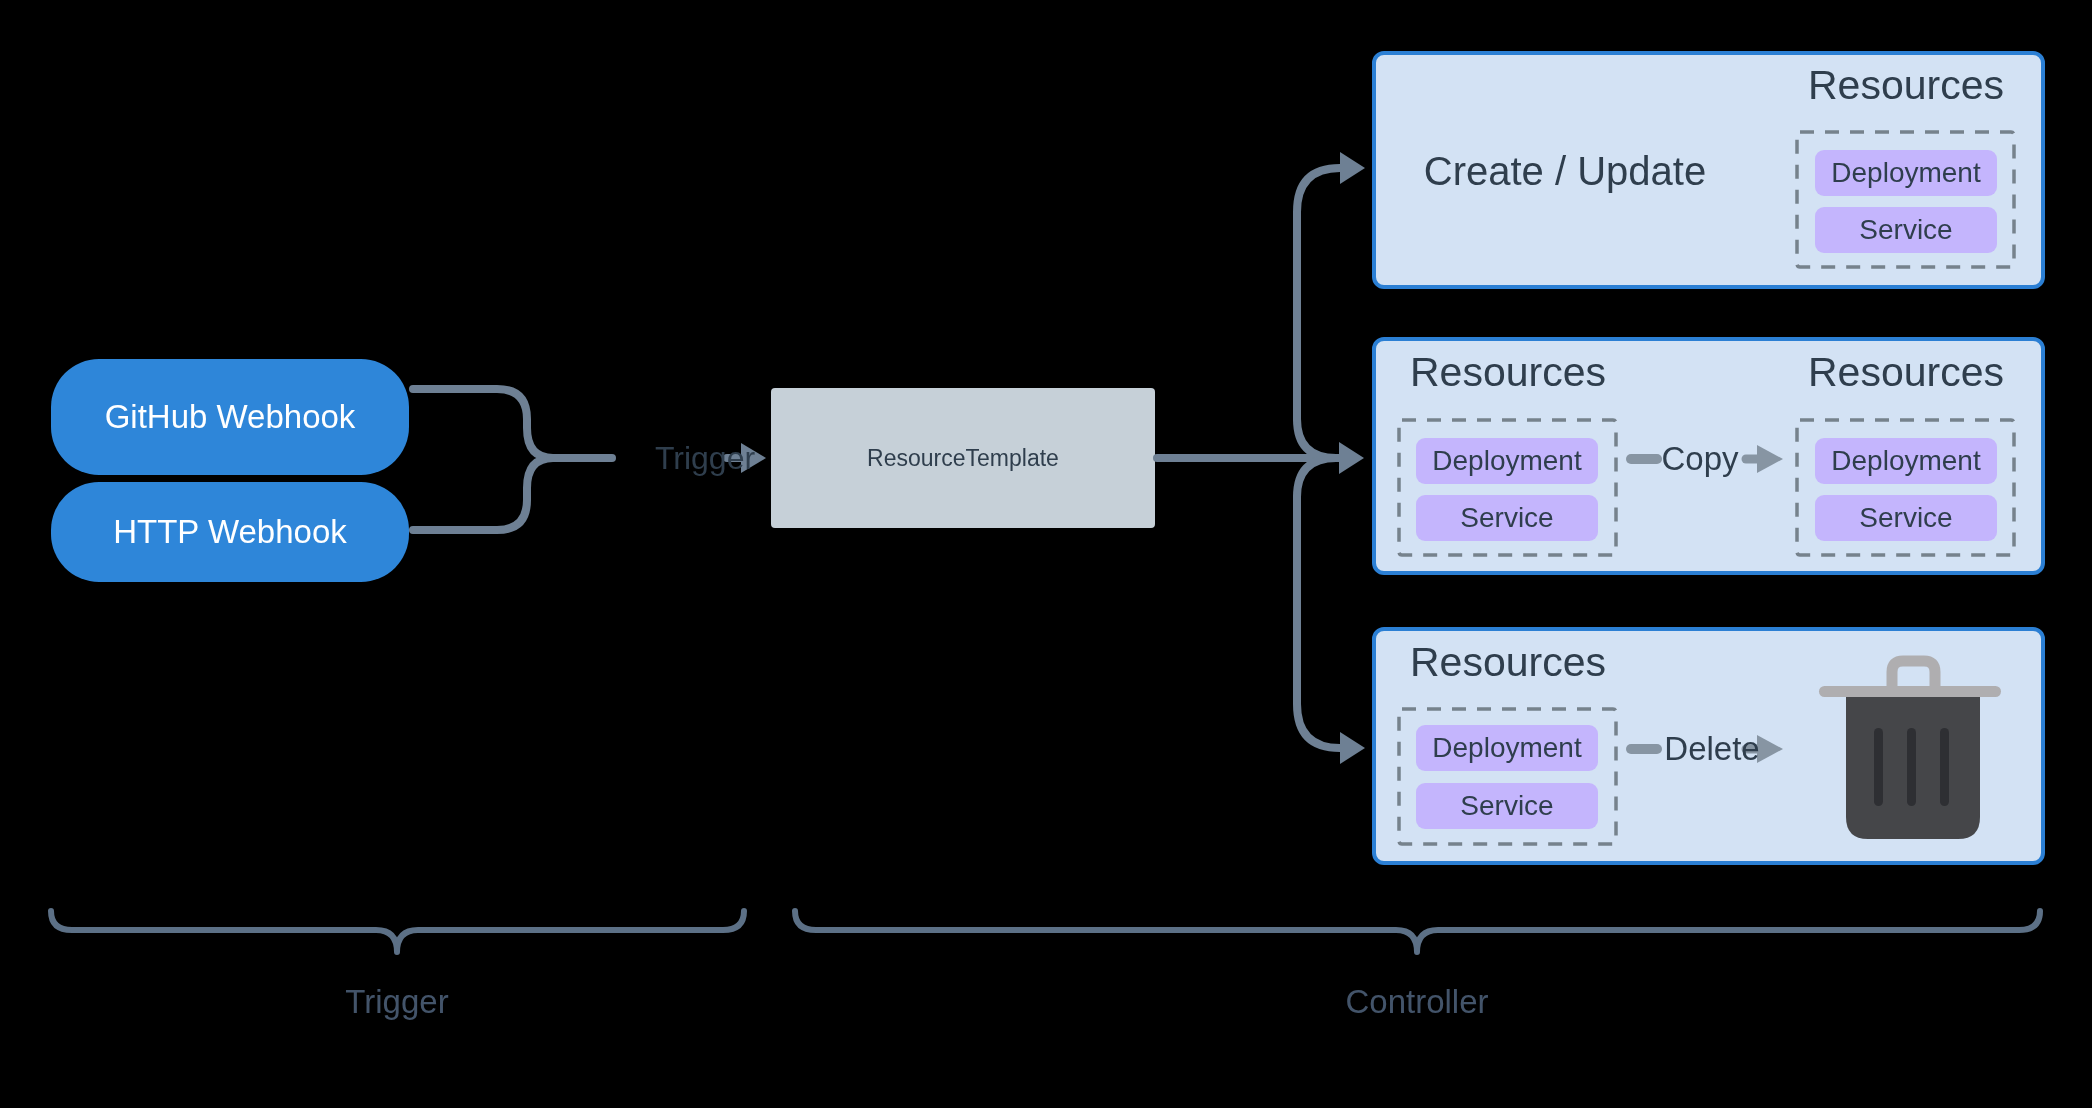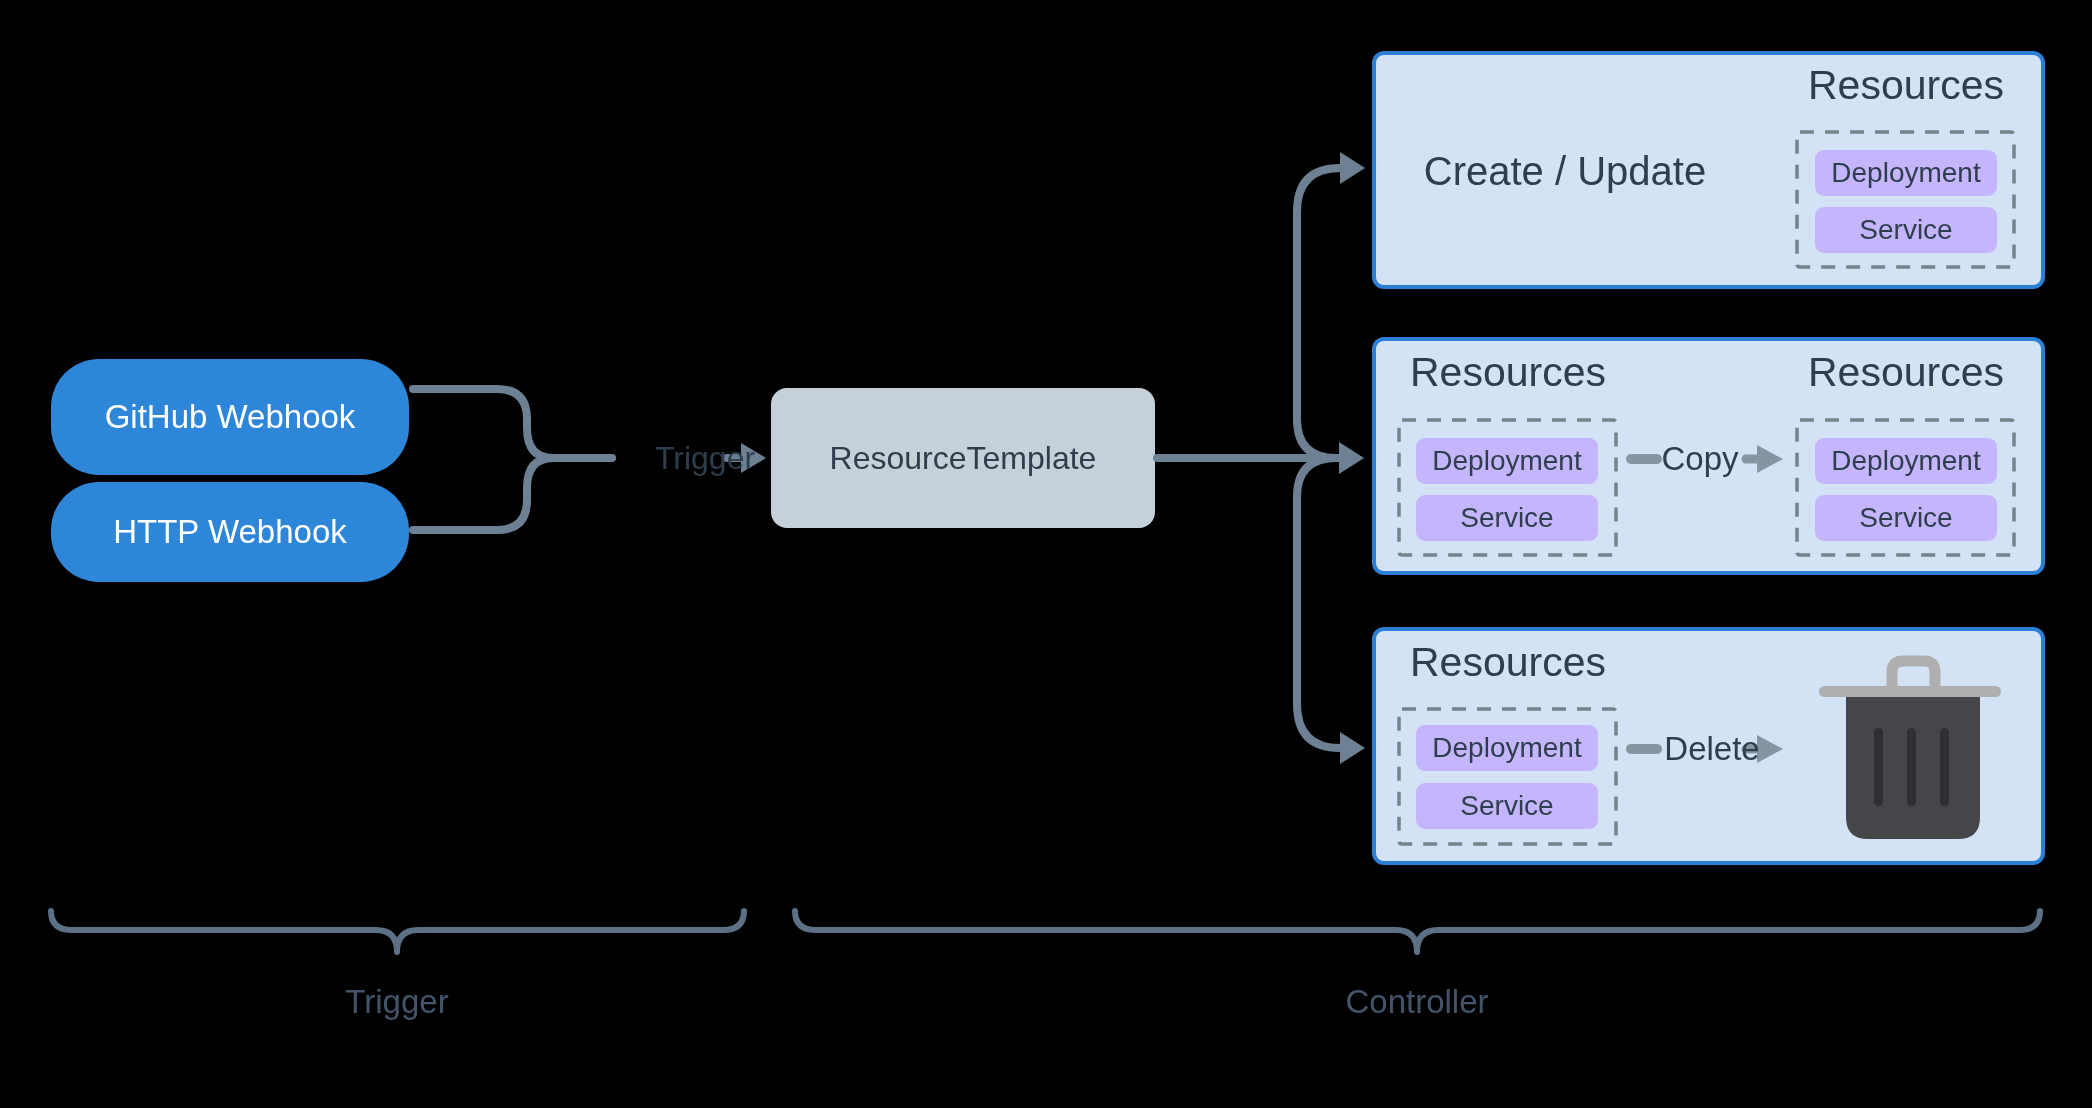--- a/index.html
+++ b/index.html
@@ -2,23 +2,23 @@
 <html><head>
 <meta charset="utf-8">
 <style>
   html,body{margin:0;padding:0;background:#000;}
   .canvas{position:relative;width:2092px;height:1108px;background:#000000;
           font-family:"Liberation Sans",sans-serif;overflow:hidden;}
   .layer-svg{position:absolute;left:0;top:0;z-index:2;}
   .pill{position:absolute;z-index:1;background:#2E86D9;border-radius:48px;
         display:flex;align-items:center;justify-content:center;
         color:#ffffff;font-size:33px;}
-  .template-box{position:absolute;z-index:1;background:#C6D0D8;border-radius:16px;
+  .template-box{position:absolute;z-index:1;background:#C6D0D8;border-radius:4px;
         display:flex;align-items:center;justify-content:center;
-        color:#2F3E4D;font-size:32px;}
+        color:#2F3E4D;font-size:23px;}
   .panel{position:absolute;z-index:1;background:#D3E2F4;border:4px solid #2B7FD4;
         border-radius:12px;box-sizing:border-box;}
   .label{position:absolute;z-index:3;transform:translate(-50%,-50%);
         color:#2F3E4D;white-space:nowrap;}
   .fs-title{font-size:40px;}
   .fs-sub{font-size:41px;}
   .fs-action{font-size:33px;}
   .trigger-label{font-size:32px;color:#2F3E4D;margin-left:36px;}
   .group-label{font-size:33px;color:#43546A;}
   .chip{position:absolute;z-index:3;background:#c4b5fd;border-radius:9px;

